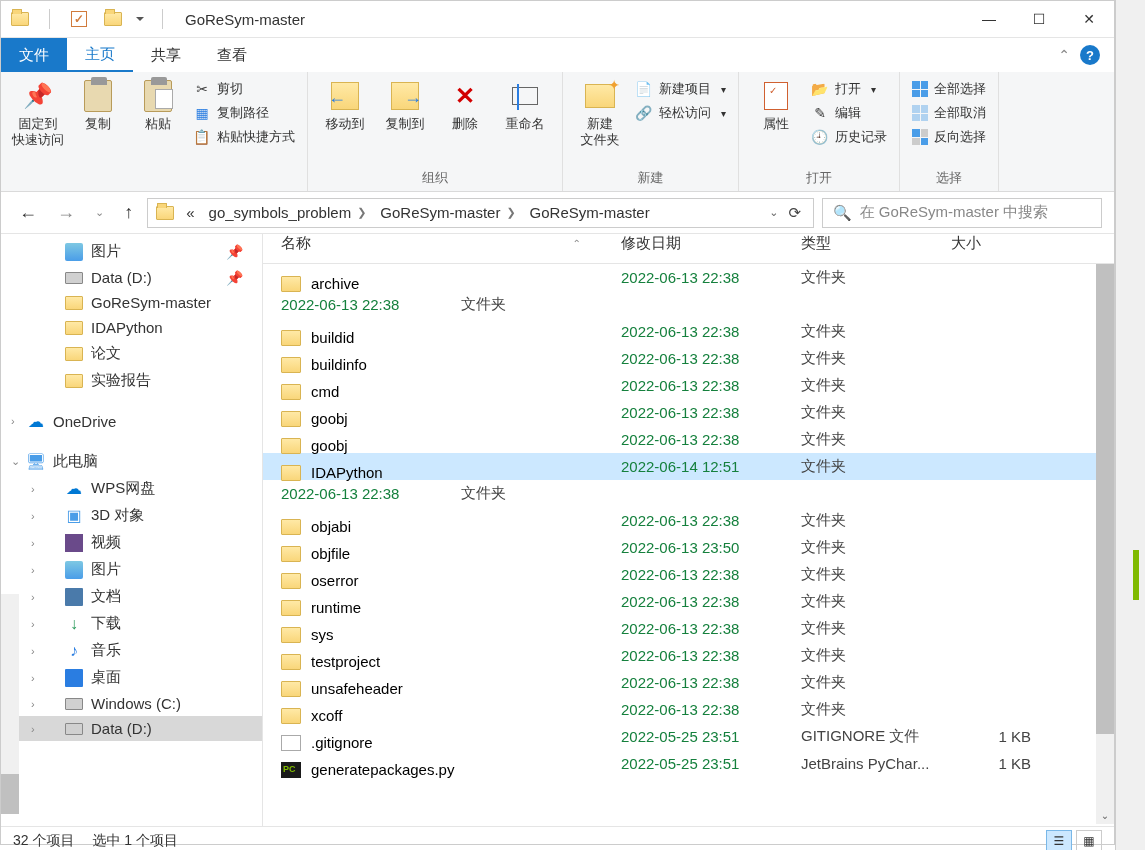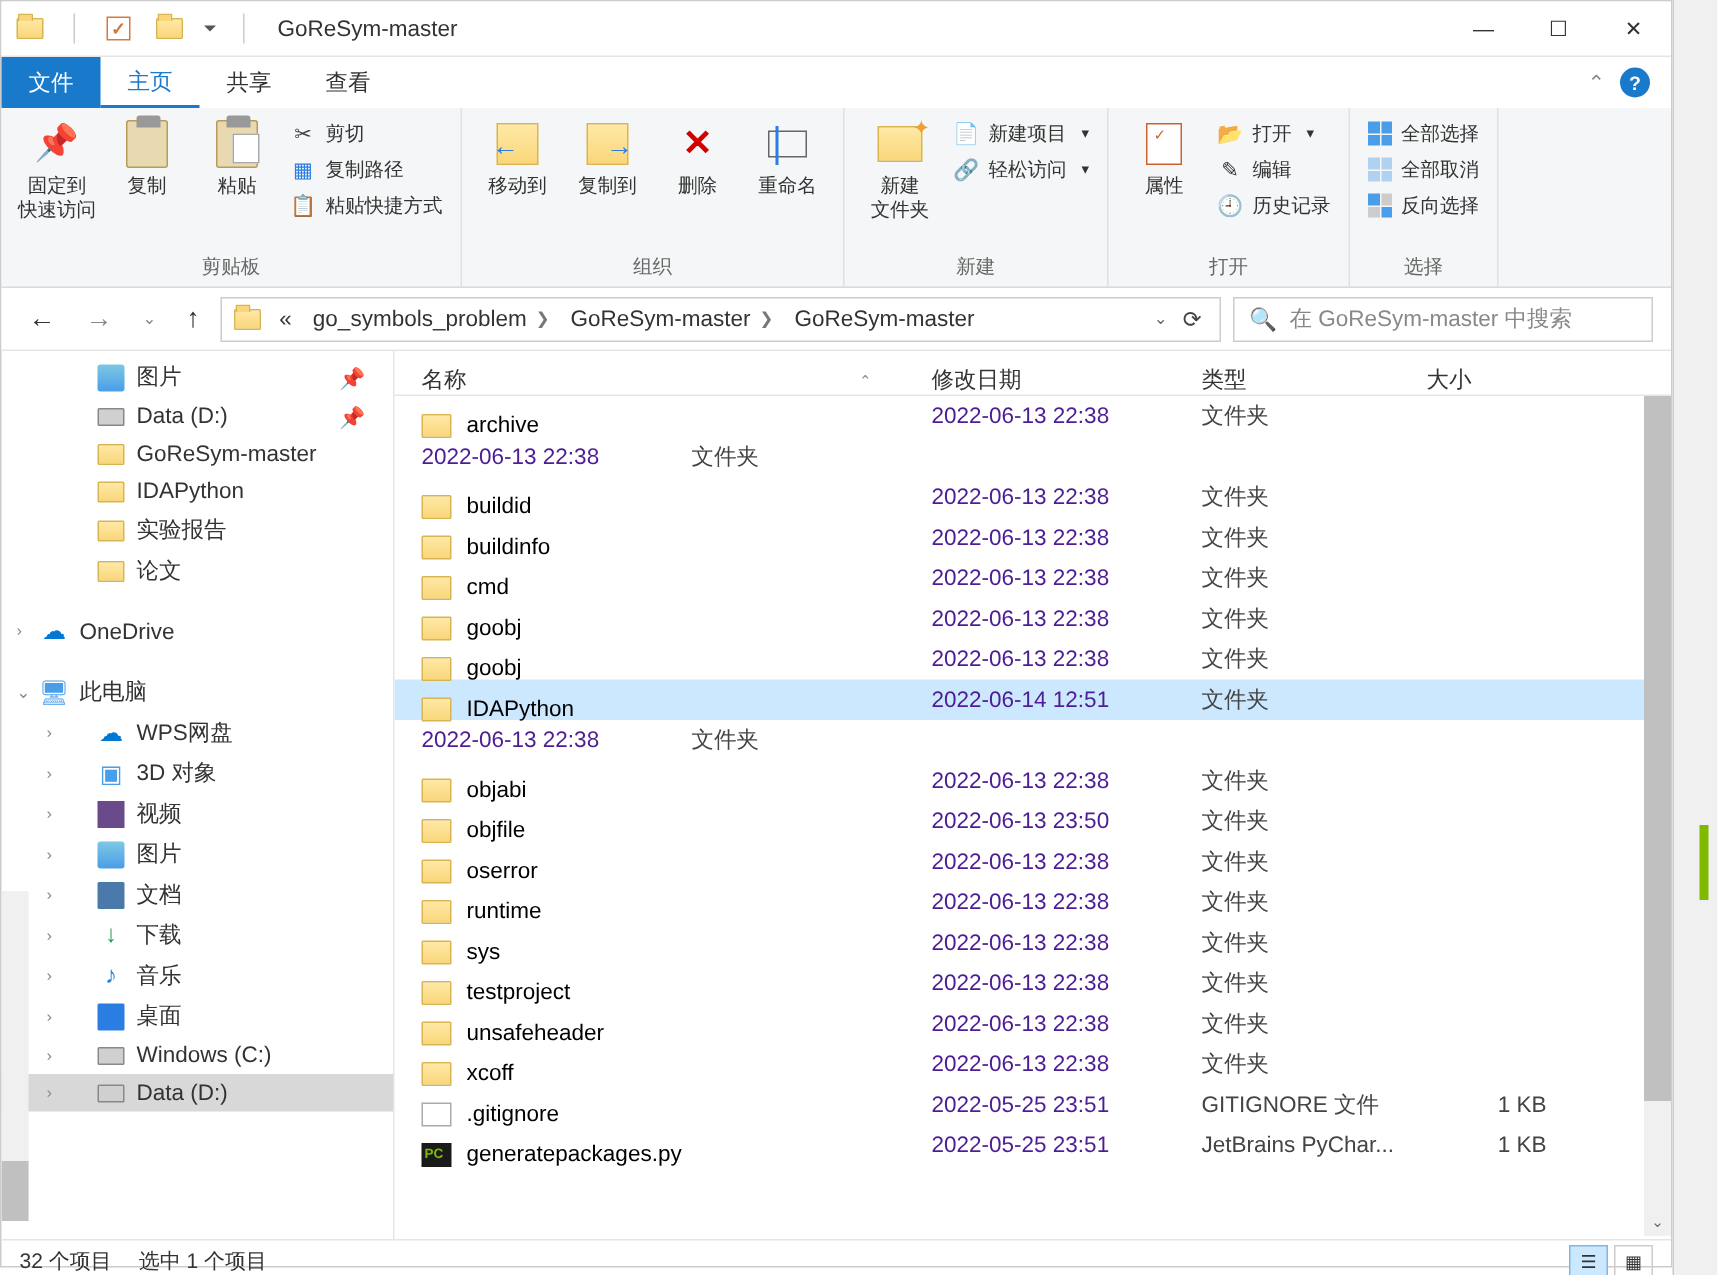--- a/index.html
+++ b/index.html
@@ -82,31 +82,31 @@
 .ico-onedrive { color: #0078d4; font-size: 16px; }
 .ico-pc { color: #4a9de8; font-size: 16px; }
 .ico-3d { color: #4a9de8; font-size: 16px; }
 .ico-video { background: #6a4a8a; color: #fff; font-size: 10px; display: flex; align-items: center; justify-content: center; }
 .ico-doc { background: #4a7aaa; border-radius: 1px; }
 .ico-down { color: #2a9a5a; font-size: 16px; }
 .ico-music { color: #2a7de1; font-size: 16px; }
 .ico-desktop { background: #2a7de1; border-radius: 1px; }
 
 .filepane { flex: 1; position: relative; display: flex; flex-direction: column; }
-.colheaders { height: 30px; display: flex; align-items: flex-end; border-bottom: 1px solid #e5e5e5; font-size: 15px; color: #333; padding-left: 18px; }
+.colheaders { height: 30px; display: flex; align-items: flex-start; border-bottom: 1px solid #e5e5e5; font-size: 15px; color: #333; padding-left: 18px; }
 .col-name { width: 340px; display: flex; align-items: center; gap: 60px; }
 .col-date { width: 180px; }
 .col-type { width: 150px; }
 .col-size { width: 100px; }
 .sort-ind { font-size: 10px; color: #888; margin-left: auto; margin-right: 40px; }
 .filelist { flex: 1; overflow-y: auto; }
 .file-row { display: flex; align-items: center; height: 27px; padding-left: 18px; font-size: 15px; }
 .file-row.selected { background: #cce8ff; }
 .file-row .col-name { display: flex; align-items: center; gap: 10px; margin-top: 12px; }
-.file-row .col-date { color: #4c1d95; }
+.file-row .col-date { color: #15803d; }
 .file-row .col-type { color: #444; }
 .file-row .col-size { color: #444; text-align: right; padding-right: 20px; }
 .fico { width: 20px; height: 16px; flex-shrink: 0; }
 .fico-folder { background: linear-gradient(#ffe9a6,#f9d67a); border: 1px solid #d9b452; border-radius: 1px; }
 .fico-git { background: #fff; border: 1px solid #aaa; }
 .fico-py { background: #1a1a1a; position: relative; }
 .fico-py::after { content: "PC"; color: #7fba00; font-size: 9px; position: absolute; top: 2px; left: 2px; font-weight: bold; }
 
 .scrollbar-v { position: absolute; right: 0; top: 30px; width: 18px; height: 560px; background: #f0f0f0; }
 .scrollbar-v .thumb { position: absolute; top: 0; width: 100%; height: 470px; background: #c0c0c0; }
@@ -195,21 +195,20 @@
           <div class="rbtn-small">
               <span class="ico" style="color:#2a7de1">▦</span>
               <span>复制路径</span>
             </div>
           <div class="rbtn-small">
               <span class="ico">📋</span>
               <span>粘贴快捷方式</span>
             </div>
         </div>
       </div>
-      <div class="rgroup-label">剪贴板</div>
     </div>
 
     <div class="rgroup">
       <div class="rgroup-content">
         <div class="rbtn-big">
             <div class="ico">
               <div class="move-ico"></div>
             </div>
             <span>移动到</span>
           </div>
@@ -366,25 +365,25 @@
         <div class="tree-item l1">
           <div class="ico-sm ico-folder-sm"></div>
           <span>GoReSym-master</span>
         </div>
         <div class="tree-item l1">
           <div class="ico-sm ico-folder-sm"></div>
           <span>IDAPython</span>
         </div>
         <div class="tree-item l1">
           <div class="ico-sm ico-folder-sm"></div>
-          <span>实验报告</span>
+          <span>论文</span>
         </div>
         <div class="tree-item l1">
           <div class="ico-sm ico-folder-sm"></div>
-          <span>论文</span>
+          <span>实验报告</span>
         </div>
         <div style="height:14px"></div>
         <div class="tree-item l0">
           <span class="expander">›</span>
           <span class="ico-sm ico-onedrive">☁</span>
           <span>OneDrive</span>
         </div>
         <div style="height:14px"></div>
         <div class="tree-item l0">
           <span class="expander">⌄</span>

